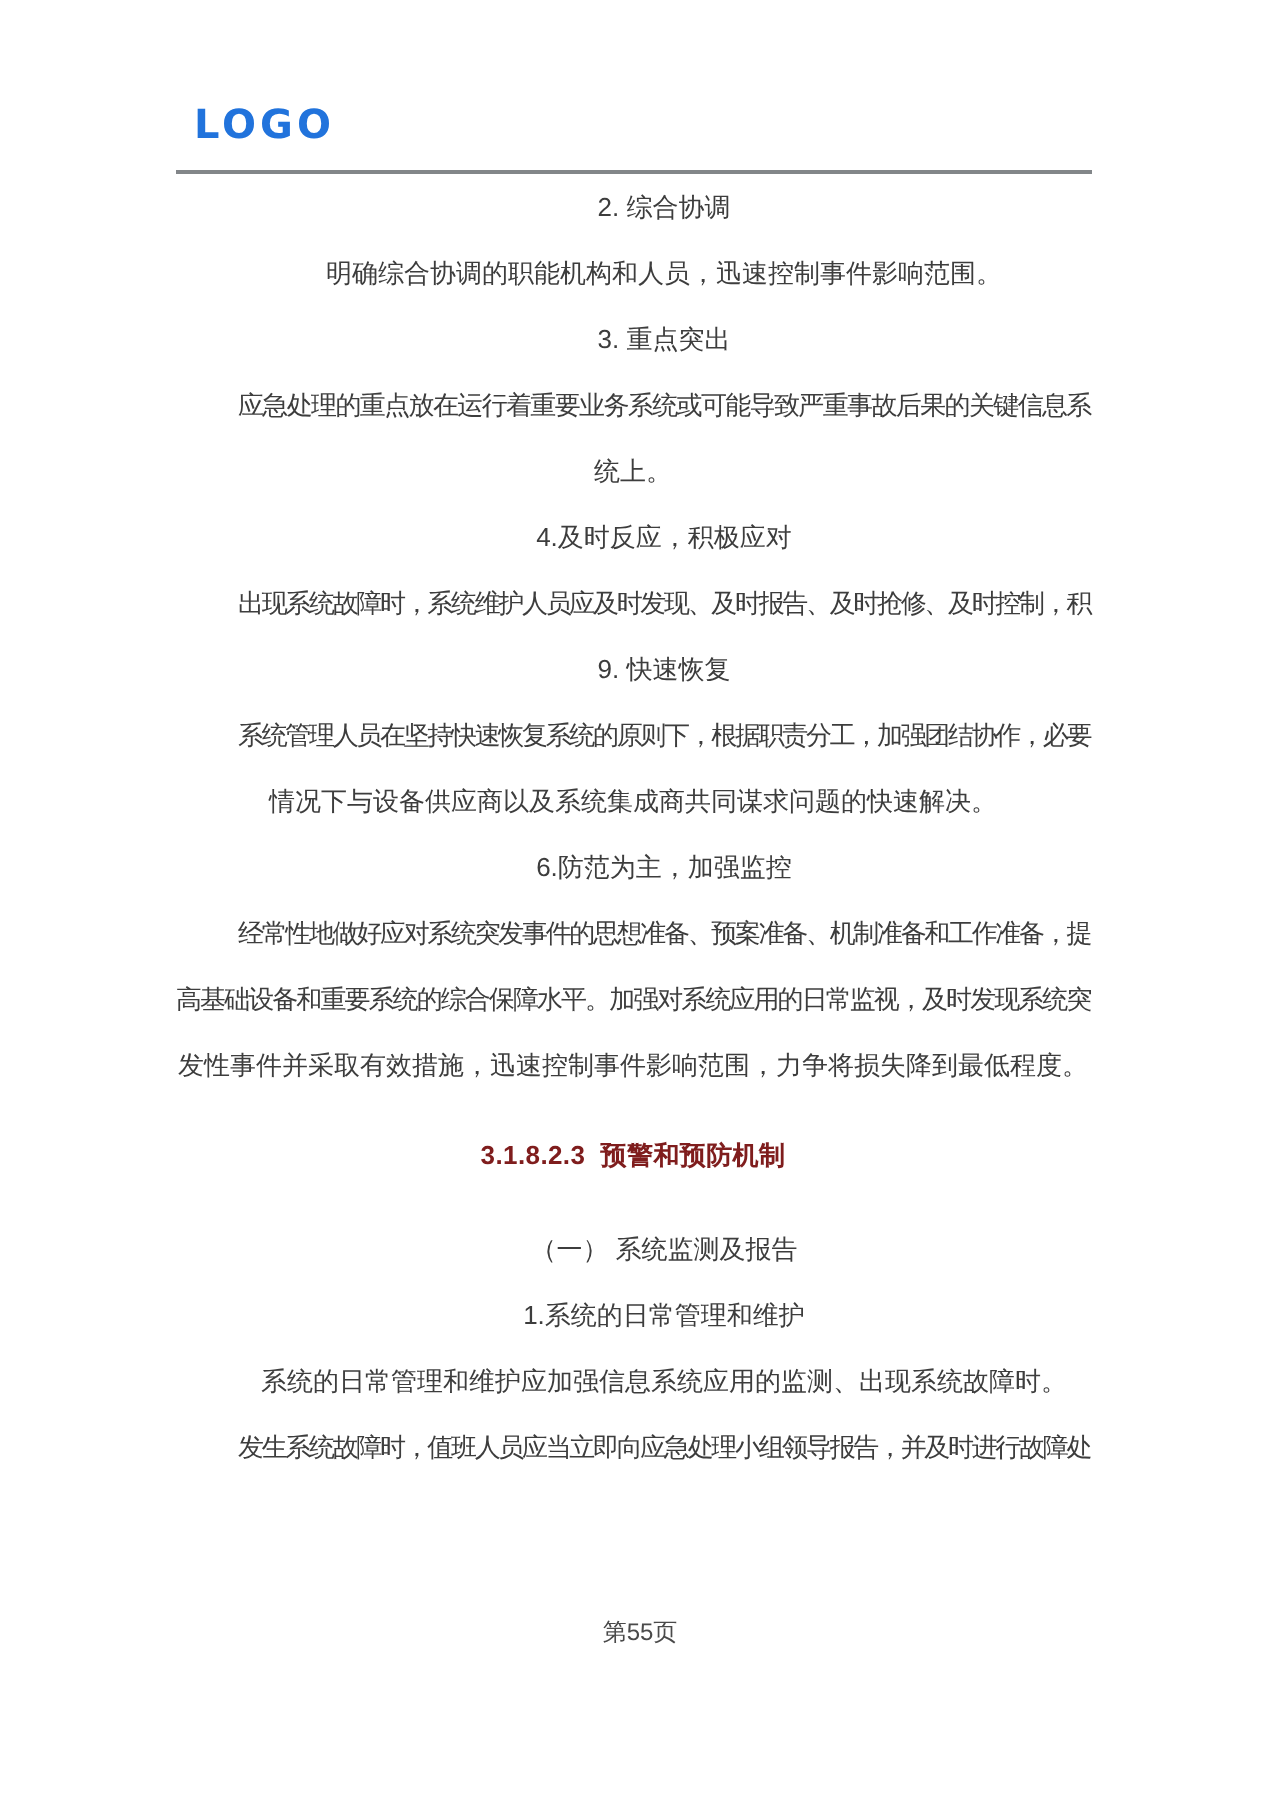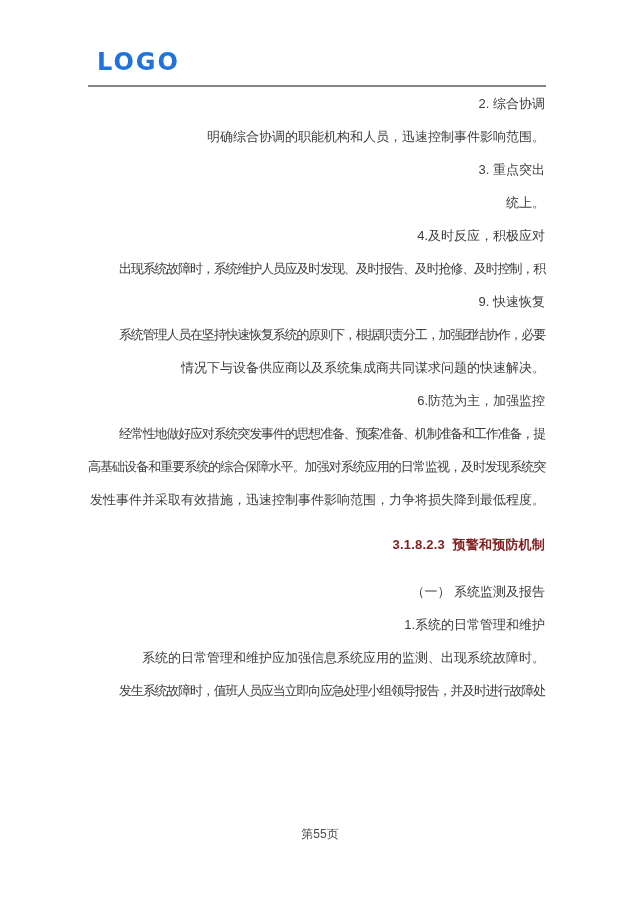--- a/index.html
+++ b/index.html
@@ -13,21 +13,21 @@
   }
   .page {
     position: absolute;
     inset: 0;
     background: #ffffff;
   }
   .logo {
     position: absolute;
     left: 97px;
     top: 48px;
-    font-size: 24px;
+    font-size: 20px;
     font-weight: 800;
     letter-spacing: 2px;
     color: #2173dc;
     font-family: "DejaVu Sans", "Liberation Sans", sans-serif;
     line-height: 28px;
   }
   .header-rule {
     position: absolute;
     left: 88px;
     top: 85px;
@@ -40,56 +40,57 @@
     left: 88px;
     top: 87px;
     width: 457px;
   }
   .line {
     height: 33px;
     line-height: 33px;
     font-size: 13px;
     color: #3d3d3d;
     white-space: pre-wrap;
-    text-align: right;
+    text-align: center;
   }
   .line.indent { padding-left: 31px; }
   .line.full {
     letter-spacing: -1.2px;
     text-align: justify;
     text-align-last: justify;
   }
   .line.heading {
     font-weight: bold;
     color: #7f1d1d;
     margin-top: 12px;
     margin-bottom: 14px;
     letter-spacing: 0.2px;
   }
   .footer {
     position: absolute;
     left: 0;
-    top: 826px;
+    top: 808px;
     width: 640px;
     text-align: center;
     font-size: 12px;
     color: #4a4a4a;
     line-height: 16px;
   }
 </style>
 </head>
 <body>
 
 <div class="page">
   <div class="logo" style="color: rgb(33, 115, 220);">LOGO</div>
   <div class="header-rule"></div>
   <div class="content">
       <div class="line indent">2. 综合协调</div>
       <div class="line indent">明确综合协调的职能机构和人员，迅速控制事件影响范围。</div>
       <div class="line indent">3. 重点突出</div>
+      <div class="line indent full">应急处理的重点放在运行着重要业务系统或可能导致严重事故后果的关键信息系</div>
       <div class="line">统上。</div>
       <div class="line indent">4.及时反应，积极应对</div>
       <div class="line indent full">出现系统故障时，系统维护人员应及时发现、及时报告、及时抢修、及时控制，积</div>
       <div class="line indent">9. 快速恢复</div>
       <div class="line indent full">系统管理人员在坚持快速恢复系统的原则下，根据职责分工，加强团结协作，必要</div>
       <div class="line">情况下与设备供应商以及系统集成商共同谋求问题的快速解决。</div>
       <div class="line indent">6.防范为主，加强监控</div>
       <div class="line indent full">经常性地做好应对系统突发事件的思想准备、预案准备、机制准备和工作准备，提</div>
       <div class="line full">高基础设备和重要系统的综合保障水平。加强对系统应用的日常监视，及时发现系统突</div>
       <div class="line">发性事件并采取有效措施，迅速控制事件影响范围，力争将损失降到最低程度。</div>

